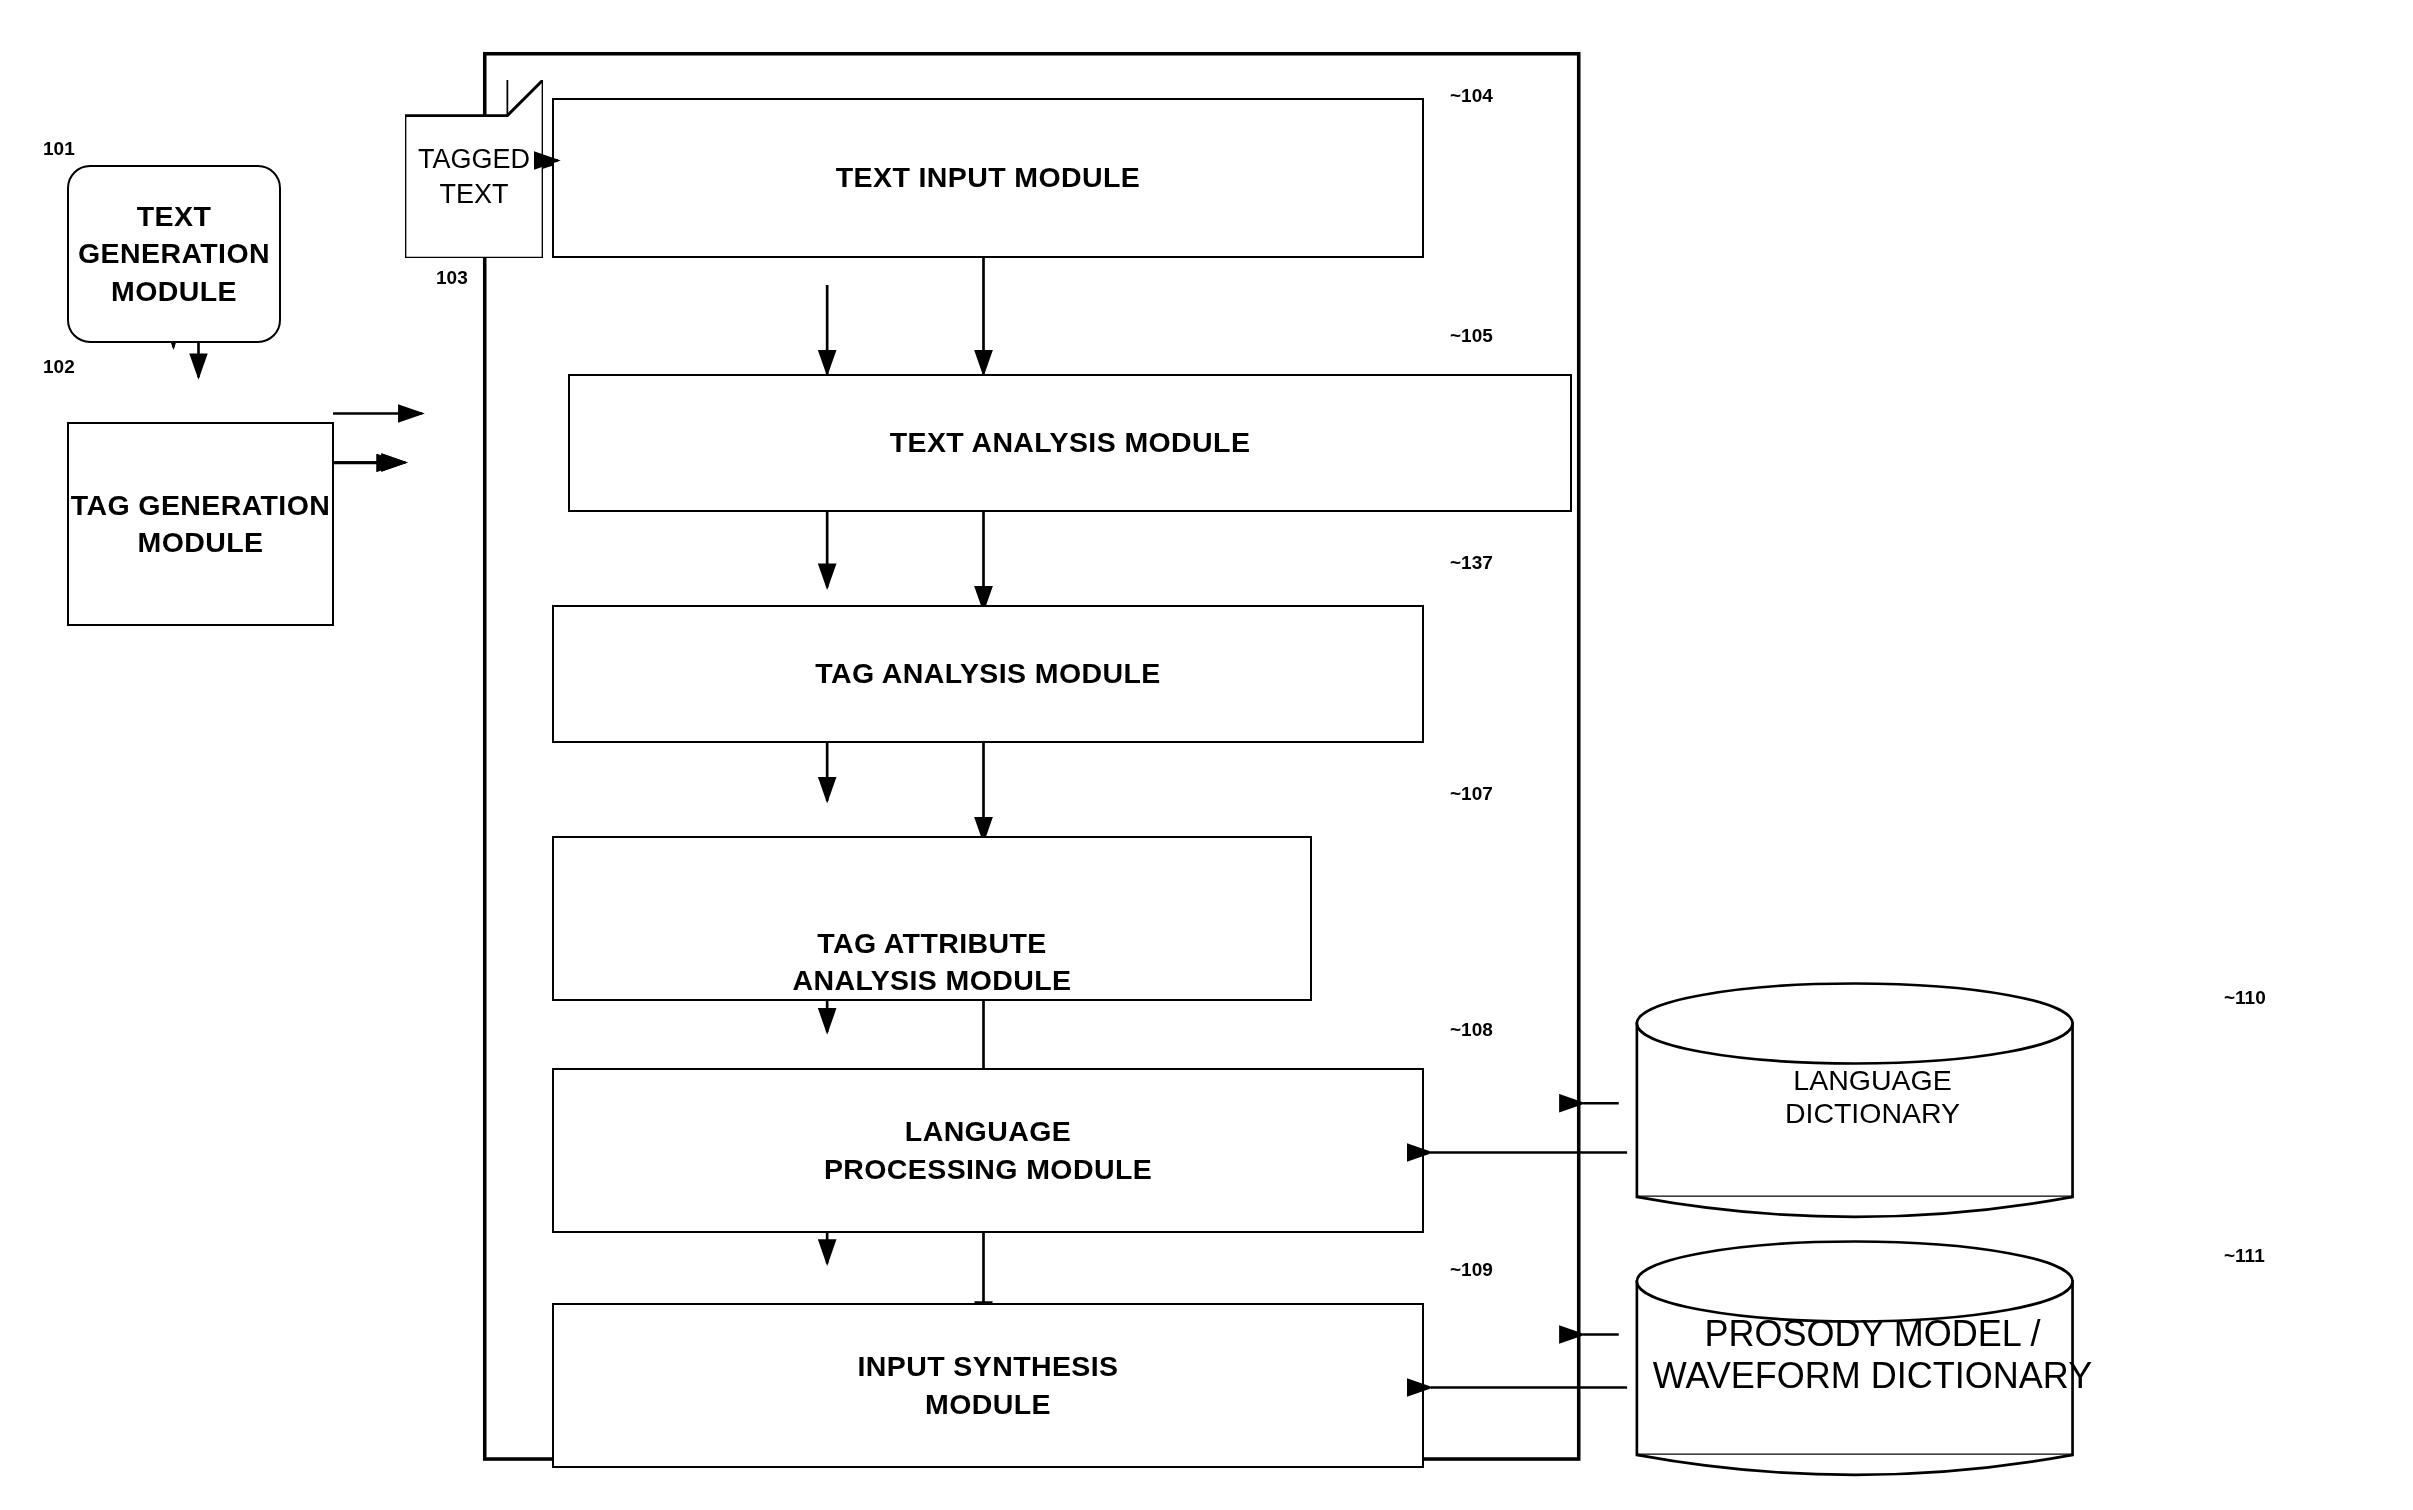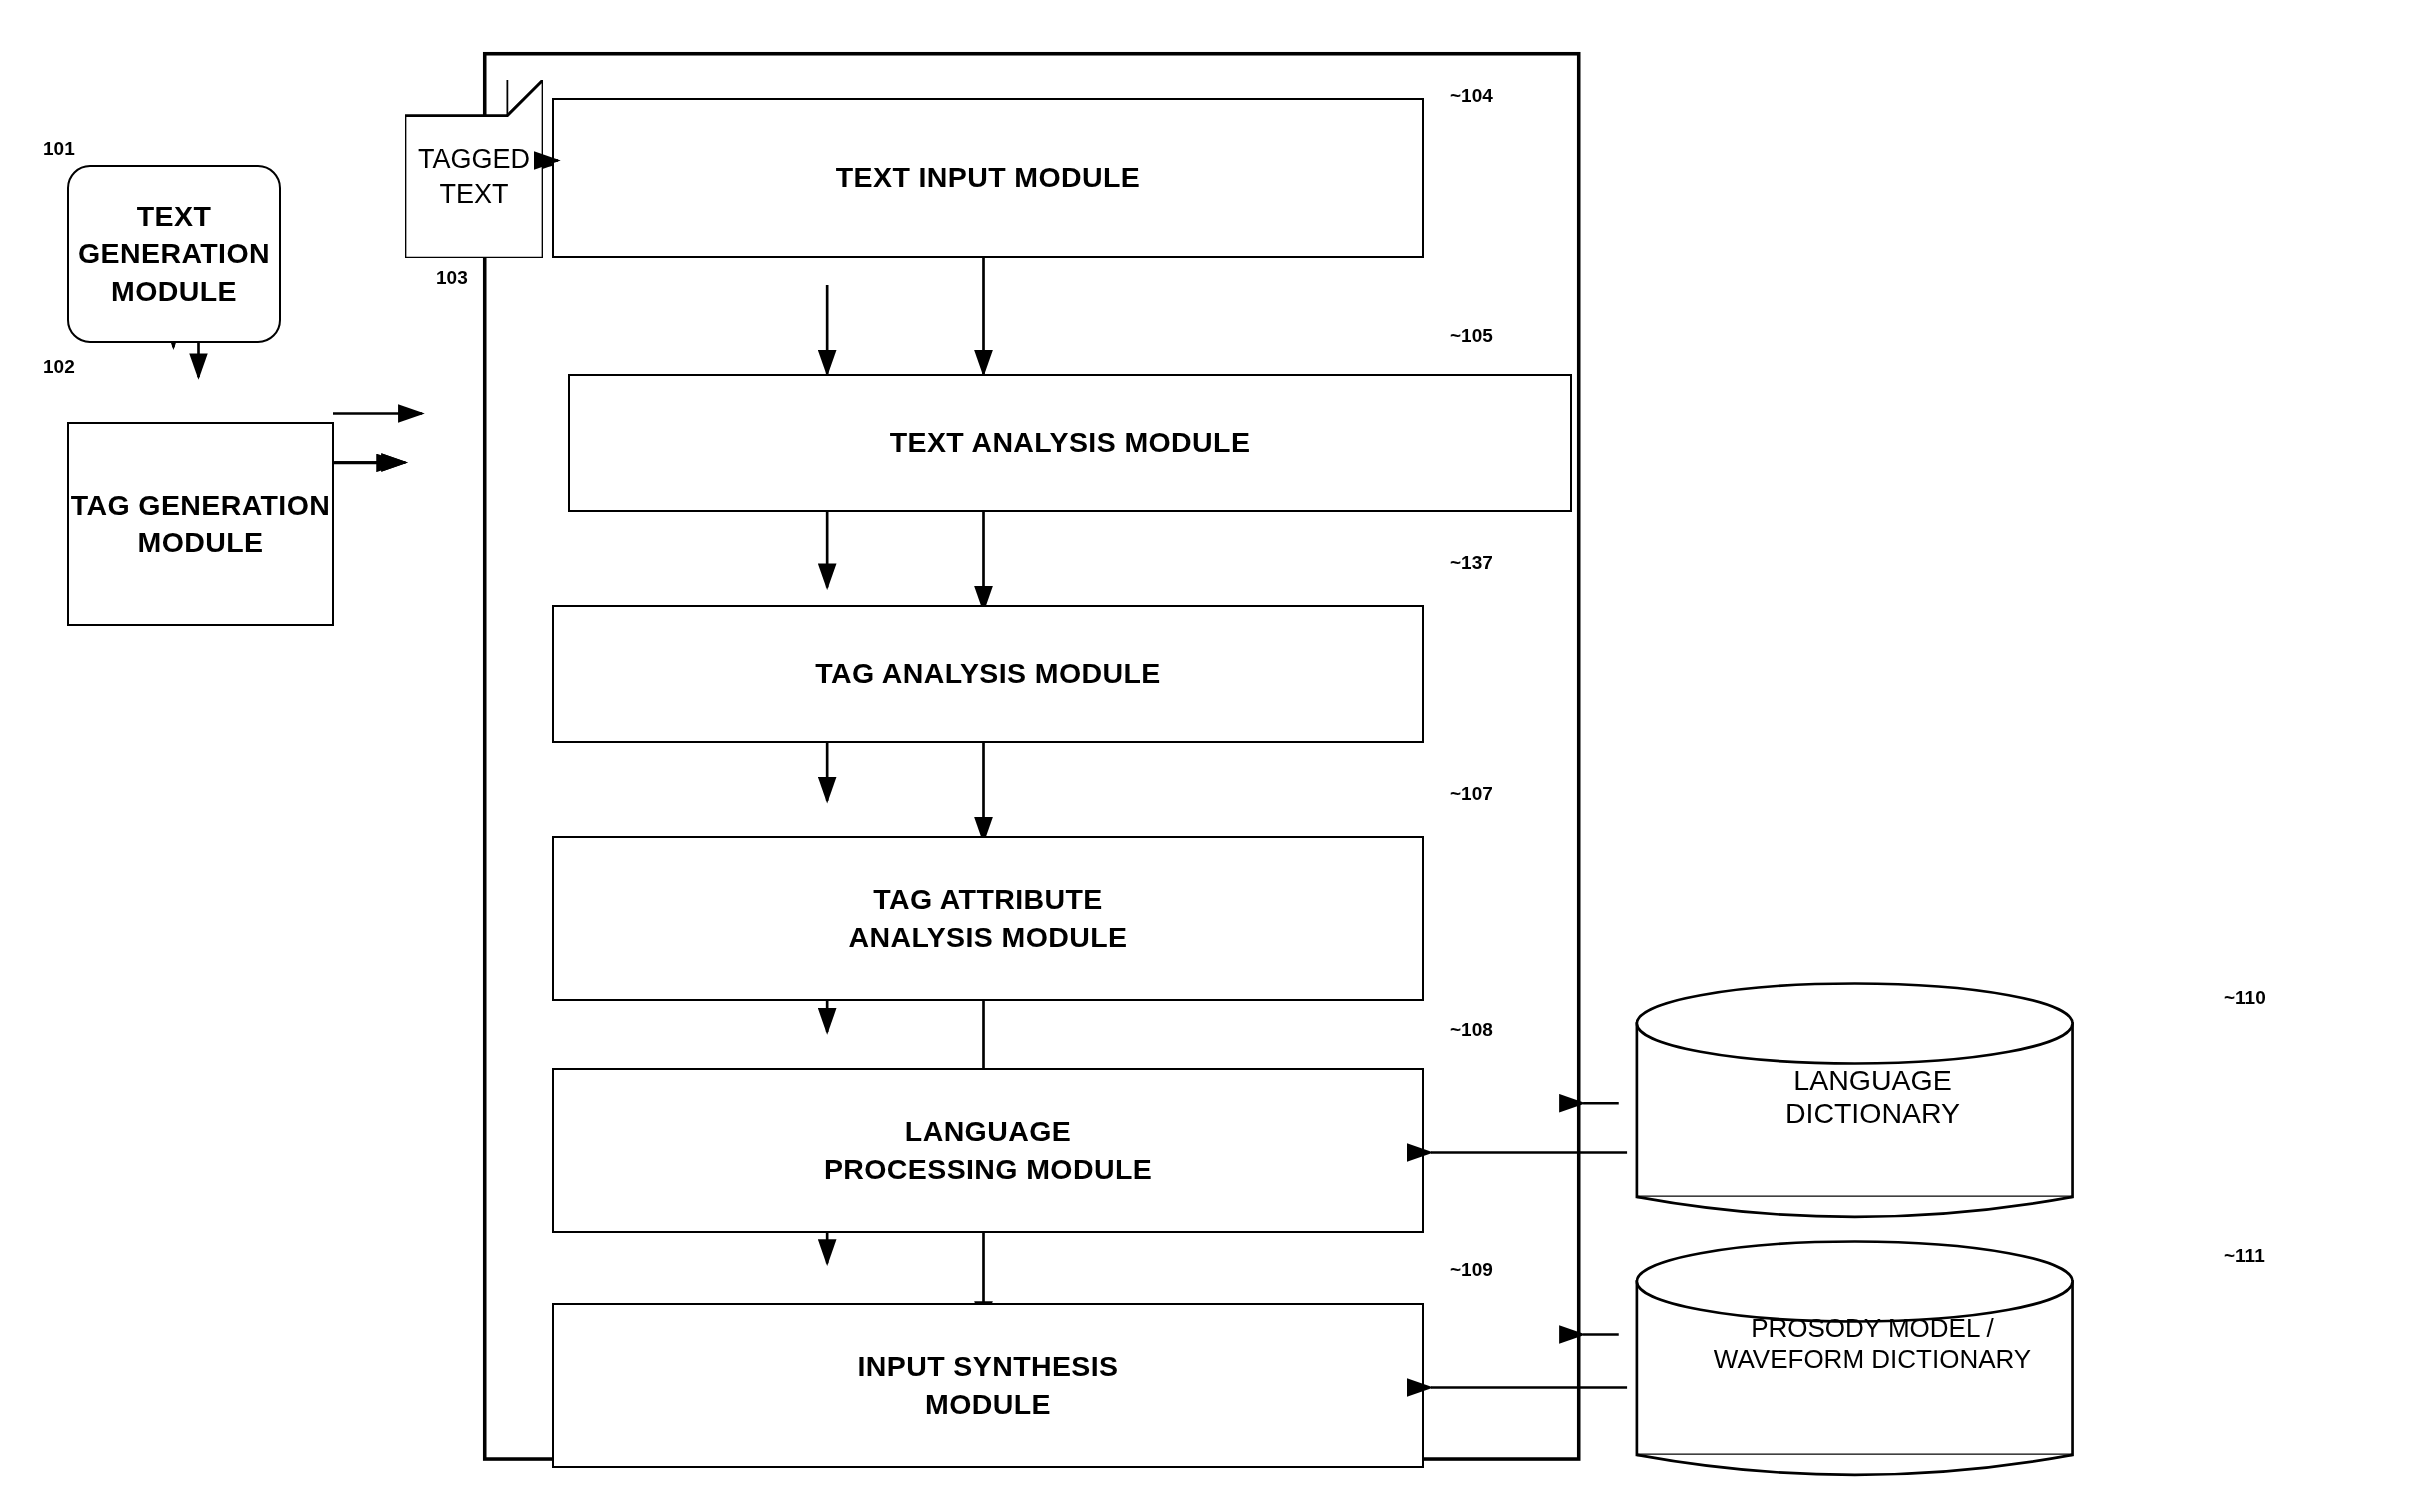--- a/index.html
+++ b/index.html
@@ -190,21 +190,21 @@
     <defs>
       <marker id="ah6" markerWidth="10" markerHeight="7" refX="9" refY="3.5" orient="auto">
         <polygon points="0 0, 10 3.5, 0 7" fill="#000"></polygon>
       </marker>
     </defs>
     <line x1="5" y1="0" x2="5" y2="110" stroke="#000" stroke-width="3" marker-end="url(#ah6)"></line>
   </svg>
 
   <div class="label" style="left:1450px; top:783px;">~107</div>
 
-  <div class="box" style="left:552px; top:836px; width:872px; height:165px;">
+  <div class="box" style="left:552px; top:836px; width:760px; height:165px;align-items:flex-end;">
     <span style="white-space:pre-line;">TAG ATTRIBUTE
 ANALYSIS MODULE</span>
   </div>
 
   <svg style="position:absolute;top:1001px;left:979px;overflow:visible;" xmlns="http://www.w3.org/2000/svg" width="9" height="102" viewBox="0 0 10 115">
     <defs>
       <marker id="ah7" markerWidth="10" markerHeight="7" refX="9" refY="3.5" orient="auto">
         <polygon points="0 0, 10 3.5, 0 7" fill="#000"></polygon>
       </marker>
     </defs>
@@ -264,21 +264,21 @@
 
   <div class="cylinder" style="left:1628px; top:1237px; width:489px; height:249px;">
     <svg width="489" height="249" xmlns="http://www.w3.org/2000/svg" viewBox="0 0 550 280">
 
       <rect x="10" y="50" width="490" height="195" fill="white" stroke="#000" stroke-width="3"></rect>
 
       <ellipse cx="255" cy="50" rx="245" ry="45" fill="white" stroke="#000" stroke-width="3"></ellipse>
 
       <path d="M 10 245 Q 255 290 500 245" fill="white" stroke="#000" stroke-width="3"></path>
     </svg>
-    <div class="cylinder-label" style="top:76px;font-size:26px;">
+    <div class="cylinder-label" style="top:76px;font-size:36px;">
       <span style="white-space:pre-line;">PROSODY MODEL /
 WAVEFORM DICTIONARY</span>
     </div>
   </div>
 
   <svg style="position:absolute;top:1383px;left:1422px;overflow:visible;" xmlns="http://www.w3.org/2000/svg" width="214" height="9" viewBox="0 0 240 10">
     <defs>
       <marker id="ah10" markerWidth="10" markerHeight="7" refX="1" refY="3.5" orient="auto">
         <polygon points="10 0, 0 3.5, 10 7" fill="#000"></polygon>
       </marker>

